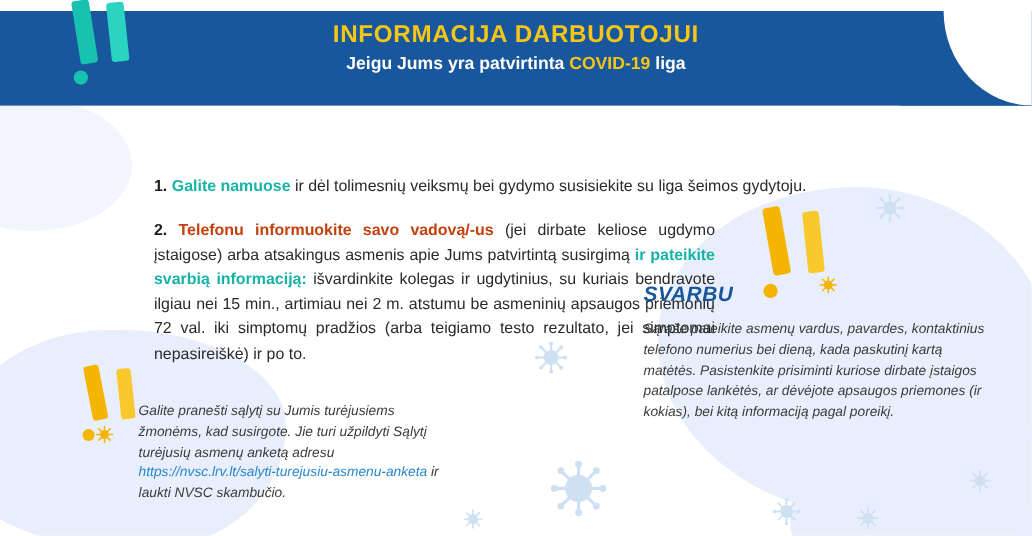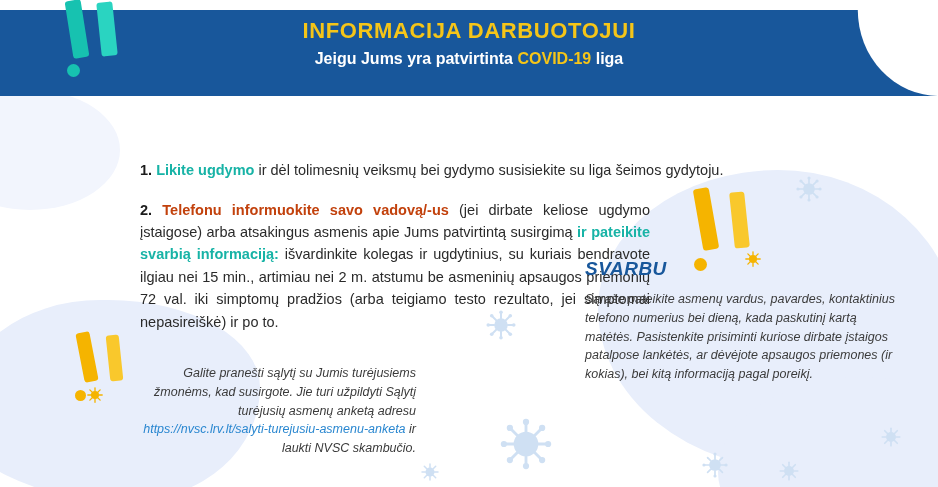--- a/index.html
+++ b/index.html
@@ -175,21 +175,21 @@
 
   
   .note {
     position: absolute;
     font-style: italic;
     font-size: 12.5px;
     line-height: 1.5;
     color: #3b3b3b;
     z-index: 6;
   }
-  .note-left { left: 126px; top: 364px; width: 290px; text-align: right; }
+  .note-left { left: 126px; top: 364px; width: 290px; }
   .note-right { left: 585px; top: 290px; width: 320px; }
   .note-link { color: #2a87d0; text-decoration: none; }
 
   .svarbu-title {
     position: absolute;
     left: 585px; top: 258px;
     font-size: 19px;
     font-weight: bold;
     font-style: italic;
     color: #18579b;
@@ -442,21 +442,21 @@
 </div>
 <div class="excl excl-yellow-l">
   <div class="bar b1"></div>
   <div class="bar b2"></div>
   <div class="dot d1"></div>
 </div>
 
 <div class="content">
   <p class="para p1">
     <span class="num">1.</span>
-    <span class="teal-b">Likite ugdymo</span><span> ir dėl tolimesnių veiksmų bei gydymo susisiekite su liga šeimos gydytoju.</span>
+    <span class="teal-b">Galite namuose</span><span> ir dėl tolimesnių veiksmų bei gydymo susisiekite su liga šeimos gydytoju.</span>
   </p>
 
   <p class="para p2">
     <span class="num">2.</span>
     <span class="blue-b">Telefonu informuokite savo vadovą/-us</span><span> (jei dirbate keliose ugdymo įstaigose) arba atsakingus asmenis apie Jums patvirtintą susirgimą </span><span class="teal-b">ir pateikite svarbią informaciją:</span><span> išvardinkite kolegas ir ugdytinius, su kuriais bendravote ilgiau nei 15 min., artimiau nei 2 m. atstumu be asmeninių apsaugos priemonių 72 val. iki simptomų pradžios (arba teigiamo testo rezultato, jei simptomai nepasireiškė) ir po to.</span>
   </p>
 </div>
 
 <div class="note note-left">
   <span>Galite pranešti sąlytį su Jumis turėjusiems žmonėms, kad susirgote. Jie turi užpildyti Sąlytį turėjusių asmenų anketą adresu </span><a class="note-link" href="#">https://nvsc.lrv.lt/salyti-turejusiu-asmenu-anketa</a><span> ir laukti NVSC skambučio.</span>

